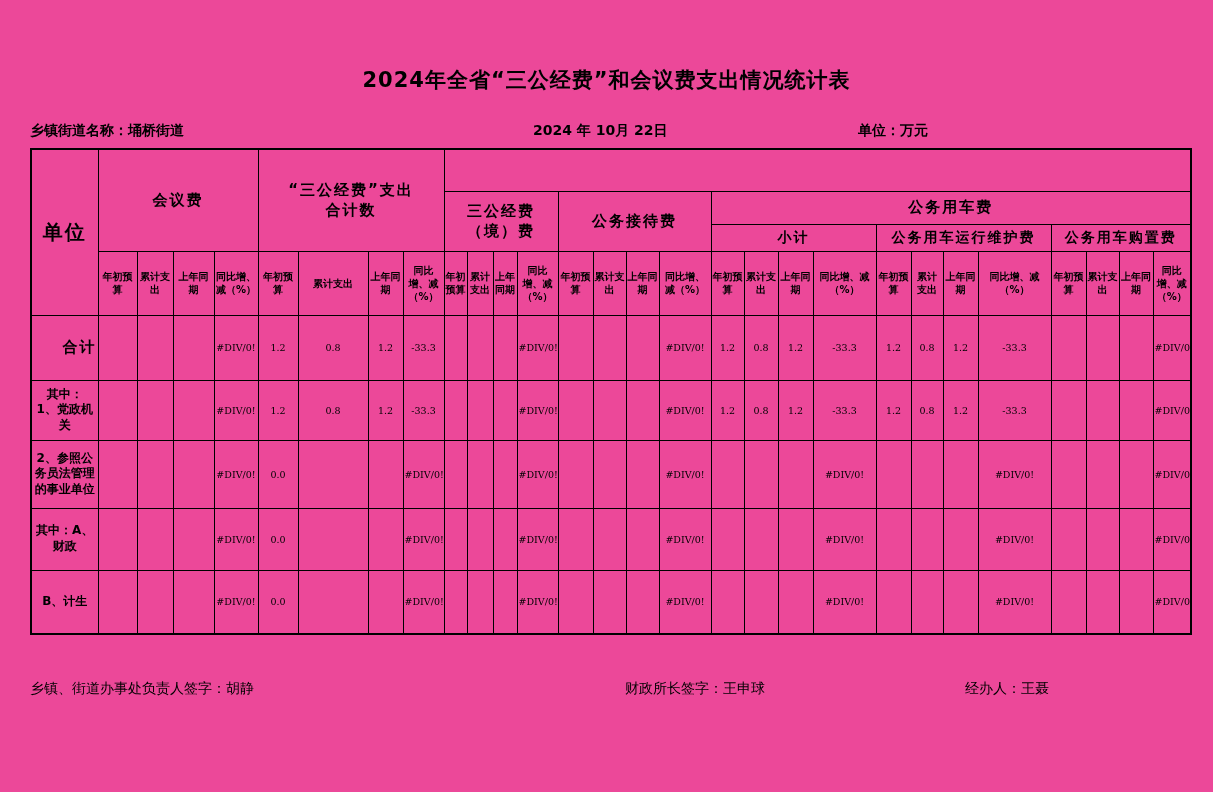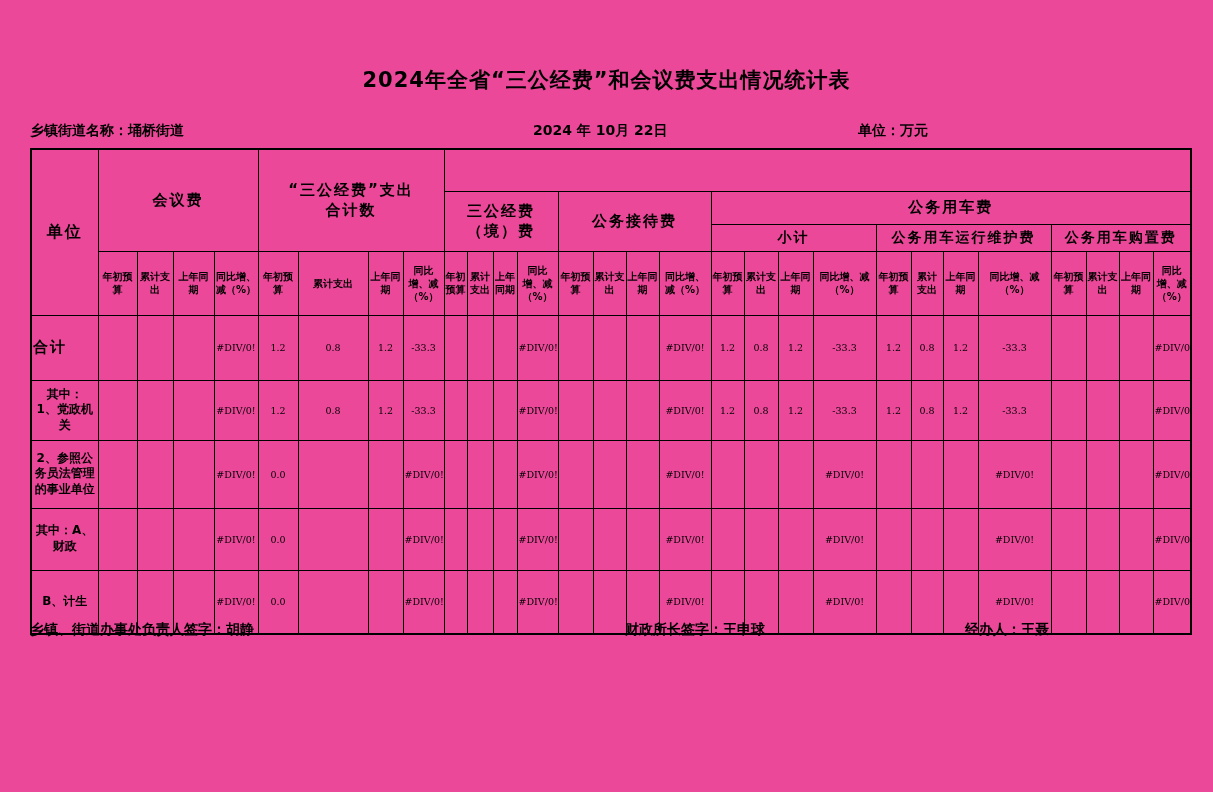--- a/index.html
+++ b/index.html
@@ -27,40 +27,40 @@
     border-collapse:collapse;
     table-layout:fixed;
     border:2px solid #000;
   }
   table.stat th, table.stat td{
     border:1px solid #000;
     vertical-align:middle;
     padding:0 1px;
     overflow:hidden;
   }
-  th.unit-h{font-size:16px;font-weight:bold;letter-spacing:2px;text-align:center;}
+  th.unit-h{font-size:20px;font-weight:bold;letter-spacing:2px;text-align:center;}
   th.grp{font-weight:bold;text-align:center;white-space:pre-line;line-height:1.35;}
   th.big{font-size:15px;letter-spacing:2px;}
   th.mid{font-size:15px;letter-spacing:2px;}
   th.sub{font-size:14px;letter-spacing:2px;}
   th.subh{
     font-size:10px;font-weight:bold;text-align:center;
     line-height:1.3;word-break:break-all;white-space:normal;
   }
   td.row-label{
     font-size:12px;font-weight:bold;text-align:center;
     padding:1px 2px;line-height:1.3;
     white-space:pre-line;word-break:break-all;
   }
-  td.row-label.total{font-size:15px;text-align:left;letter-spacing:2px;}
+  td.row-label.total{font-size:15px;text-align:right;letter-spacing:2px;}
   td.val{
     font-family:"DejaVu Serif",serif;
     font-size:9.5px;text-align:center;white-space:nowrap;
   }
-  .footer-line{position:absolute;top:621px;left:0;width:100%;height:20px;font-size:14px;font-weight:bold;text-align:center;}
+  .footer-line{position:absolute;top:680px;left:0;width:100%;height:20px;font-size:14px;font-weight:normal;text-align:center;}
   .foot-leader{position:absolute;left:30px;top:0;}
   .foot-finance{position:absolute;left:625px;top:0;}
   .foot-handler{position:absolute;left:965px;top:0;}
 </style>
 </head>
 <body>
 
 <div class="page">
 
   <h1 class="title">2024年全省“三公经费”和会议费支出情况统计表</h1>

